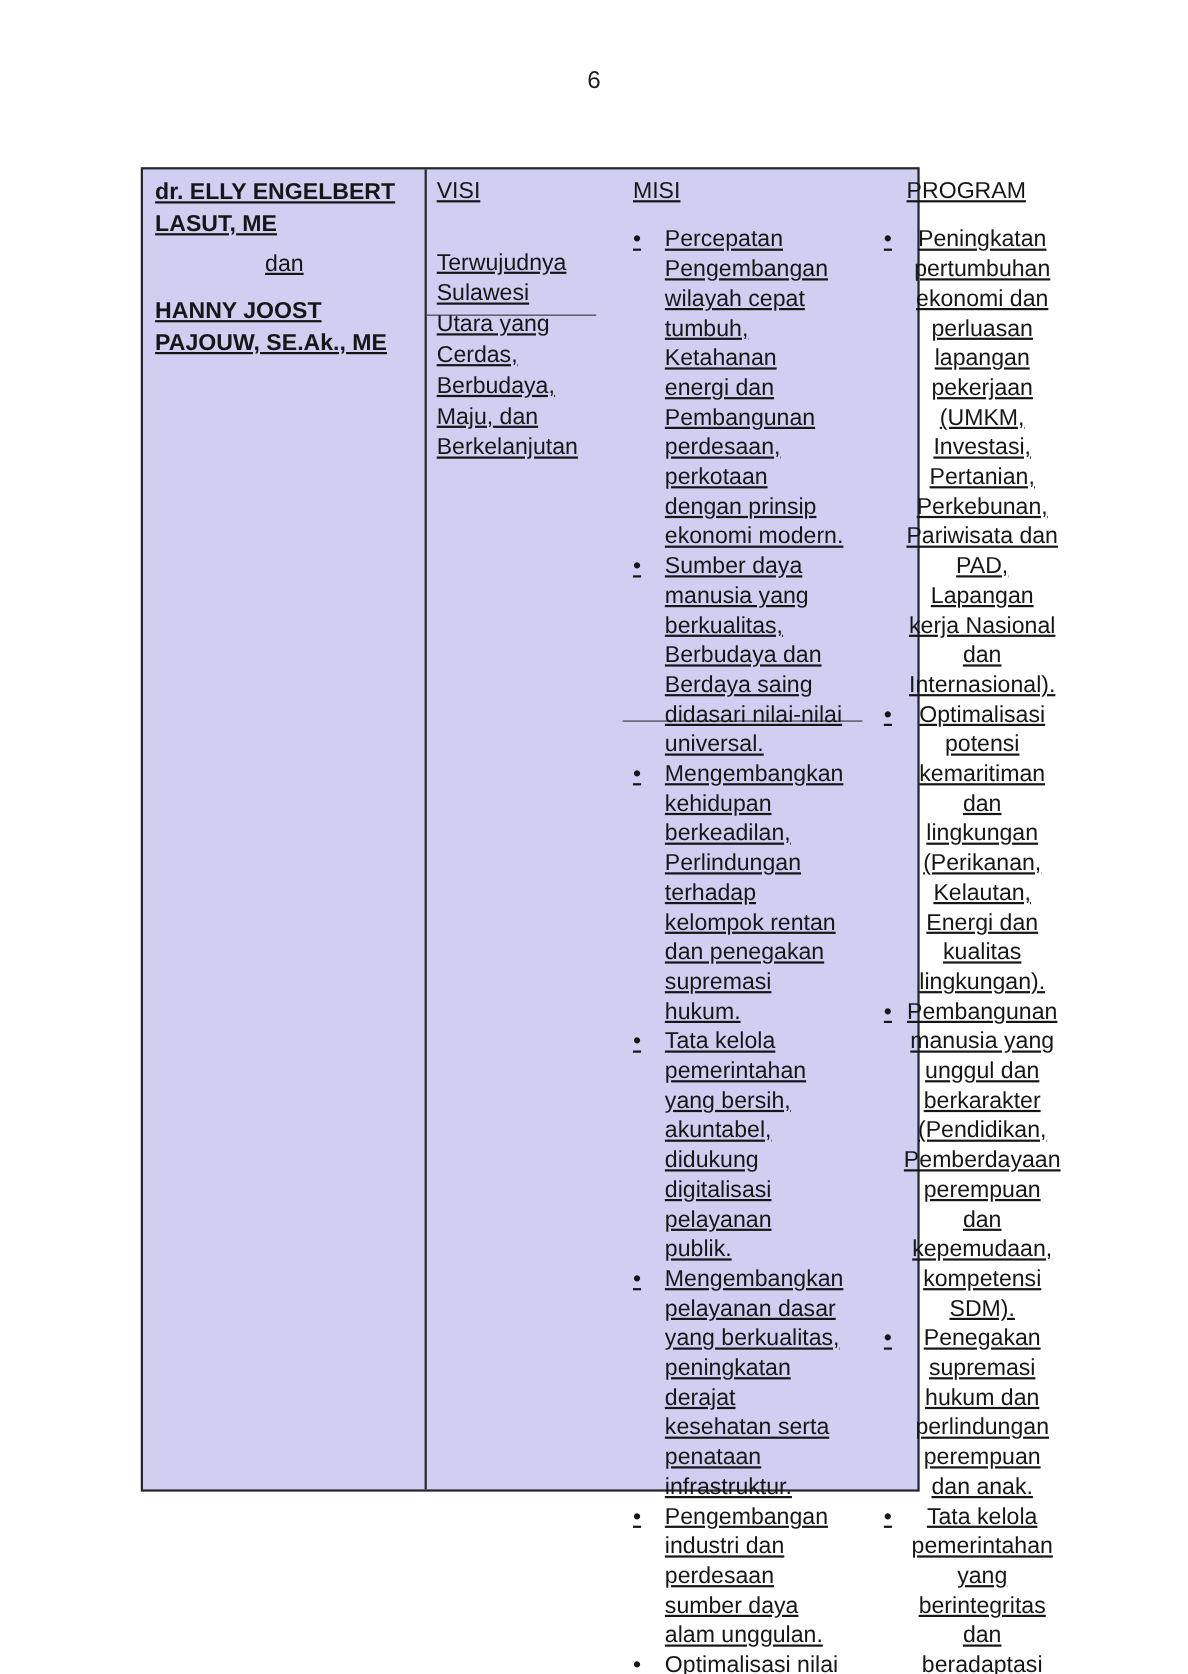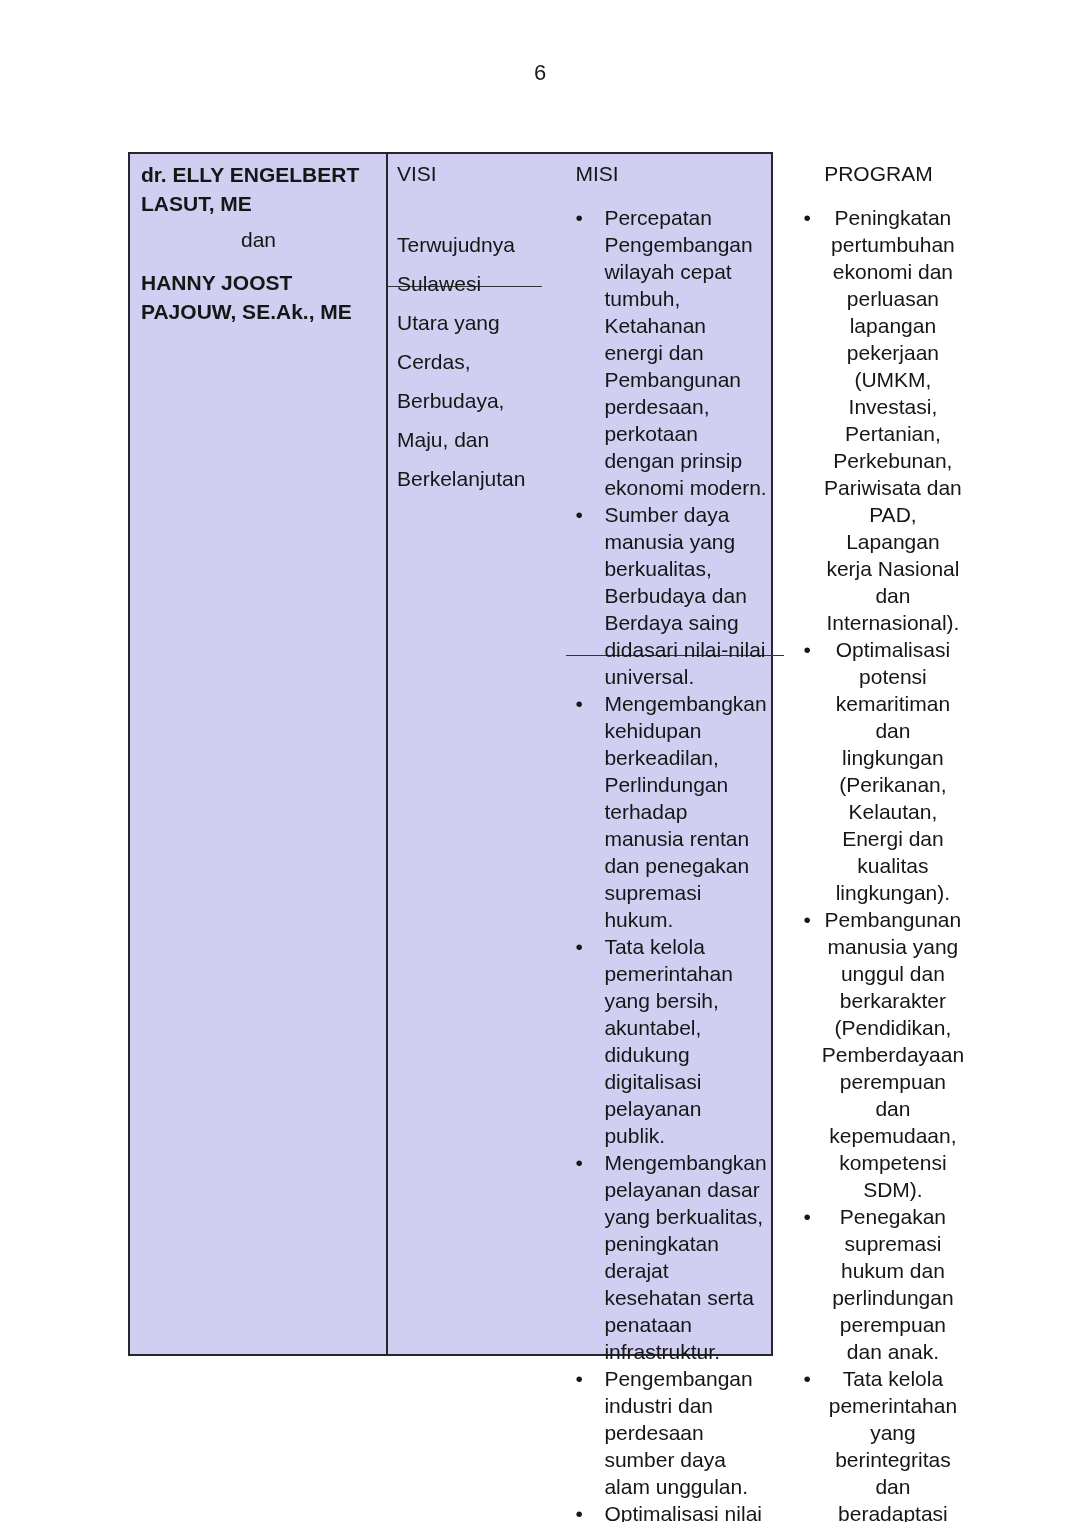--- a/index.html
+++ b/index.html
@@ -13,24 +13,25 @@
   }
   .page { position: relative; width: 1080px; height: 1522px; background: #ffffff; overflow: hidden; }
 
   .page-number {
     position: absolute; top: 60px; left: 0; width: 1080px;
     text-align: center; font-size: 22px; line-height: 26px; color: #1b1b1b;
   }
 
   .doc-table {
     position: absolute; left: 128px; top: 152px;
-    width: 645px; height: 1204px;
+    width: 708px; height: 1204px;
     display: flex;
     background: #d1cff1;
     border: 2px solid #26262e;
+    text-decoration: underline;
   }
 
   .left-cell {
     flex: 0 0 258px; width: 258px;
     border-right: 2px solid #26262e;
     padding: 6px 10px 0 11px;
     font-size: 21px; line-height: 29px;
   }
   .candidate-name { margin: 0; font-weight: bold; }
   .candidate-sep { margin: 7px 0 0 0; font-weight: normal; text-align: center; }
@@ -41,21 +42,21 @@
   .section {
     padding: 6px 17px 0 9px;
     font-size: 21px; line-height: 27px;
   }
   .section-visi { height: 133px; border-bottom: 1.5px solid #33333b; }
   .section-misi { height: 501.5px; border-bottom: 1.5px solid #33333b; margin-left: 24px; }
   .section-program { flex: 1 1 auto; text-align: center; }
 
   .section-heading { margin: 0; font-size: 21px; font-weight: normal; }
 
-  .visi-text { margin: 38px 0 0 0; line-height: 39px; }
+  .visi-text { margin: 38px 0 0 0; line-height: 28px; }
 
   .bullet-list { margin-top: 17px; }
   .bullet-item { display: flex; align-items: flex-start; }
   .bullet-marker { flex: 0 0 29px; width: 29px; }
   .bullet-text { flex: 1 1 auto; }
 </style>
 </head>
 <body>
 
 <div class="page">
@@ -83,21 +84,21 @@
           <div class="bullet-item">
             <span class="bullet-marker">•</span>
             <span class="bullet-text">Percepatan Pengembangan wilayah cepat tumbuh, Ketahanan energi dan Pembangunan perdesaan, perkotaan dengan prinsip ekonomi modern.</span>
           </div>
           <div class="bullet-item">
             <span class="bullet-marker">•</span>
             <span class="bullet-text">Sumber daya manusia yang berkualitas, Berbudaya dan Berdaya saing didasari nilai-nilai universal.</span>
           </div>
           <div class="bullet-item">
             <span class="bullet-marker">•</span>
-            <span class="bullet-text">Mengembangkan kehidupan berkeadilan, Perlindungan terhadap manusia rentan dan penegakan supremasi hukum.</span>
+            <span class="bullet-text">Mengembangkan kehidupan berkeadilan, Perlindungan terhadap kelompok rentan dan penegakan supremasi hukum.</span>
           </div>
           <div class="bullet-item">
             <span class="bullet-marker">•</span>
             <span class="bullet-text">Tata kelola pemerintahan yang bersih, akuntabel, didukung digitalisasi pelayanan publik.</span>
           </div>
           <div class="bullet-item">
             <span class="bullet-marker">•</span>
             <span class="bullet-text">Mengembangkan pelayanan dasar yang berkualitas, peningkatan derajat kesehatan serta penataan infrastruktur.</span>
           </div>
           <div class="bullet-item">

